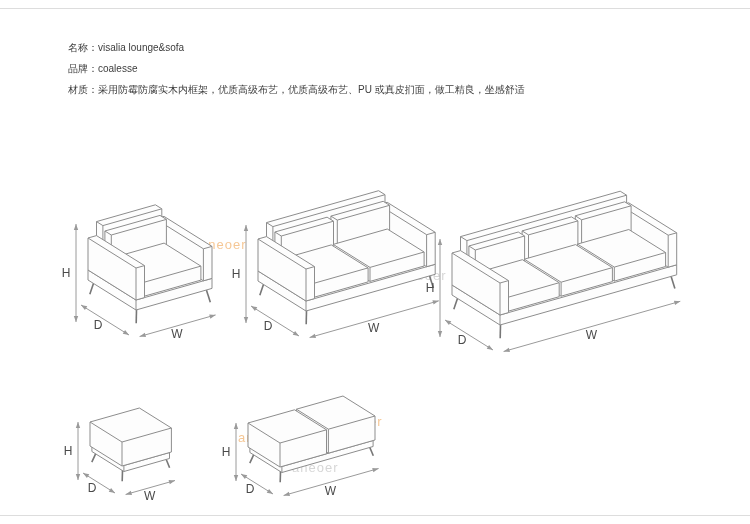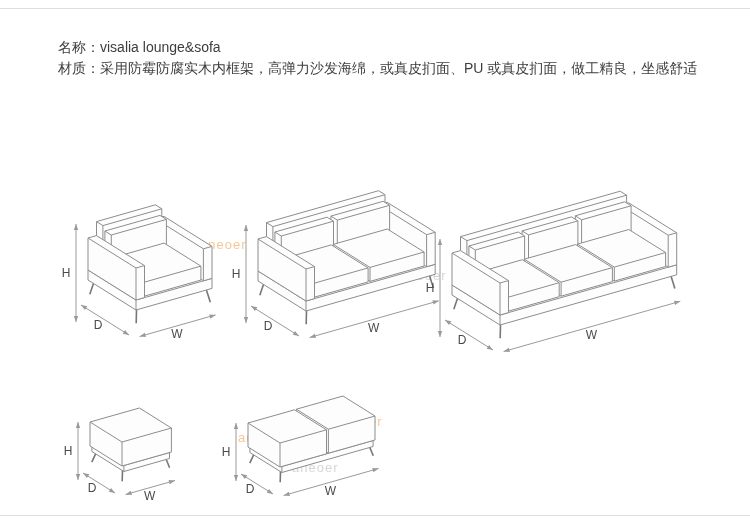--- a/index.html
+++ b/index.html
@@ -1,20 +1,20 @@
 <!DOCTYPE html>
 <html><head>
 <meta charset="utf-8">
 <style>
   *{box-sizing:border-box}
   body{margin:0;background:#fff}
   .page{position:relative;width:750px;height:524px;background:#ffffff;overflow:hidden;
         font-family:"Liberation Sans","DejaVu Sans",sans-serif}
   .divider{position:absolute;left:0;width:750px;height:1px;background:#dddddd}
-  .specs{position:absolute;left:58px;top:37px;width:670px;font-size:14px;line-height:21px;color:#3d3d3d}
+  .specs{position:absolute;left:68px;top:37px;width:670px;font-size:10px;line-height:21px;color:#3d3d3d}
   .spec-row{white-space:nowrap}
   .spec-row.indent{padding-left:38px}
   .drawing{position:absolute}
   .drawing svg{display:block}
   .dim-label{position:absolute;transform:translate(-50%,-50%);font-size:12px;color:#4a4a4a}
   .wm{position:absolute;font-size:13px;letter-spacing:1px;user-select:none}
   .wm.o{color:#ee9a3f;opacity:.55}
   .wm.g{color:#9e9e9e;opacity:.42}
 </style>
 </head>
@@ -22,21 +22,24 @@
 
 <div class="page">
 
   <div class="divider" style="top:8px"></div>
 
   <div class="specs">
     <div class="spec-row">
       <span>名称：</span><span>visalia lounge&amp;sofa</span>
     </div>
     <div class="spec-row">
-      <span>材质：</span><span>采用防霉防腐实木内框架，高弹力沙发海绵，或真皮扪面、PU 或真皮扪面，做工精良，坐感舒适</span>
+      <span>品牌：</span><span>coalesse</span>
+    </div>
+    <div class="spec-row">
+      <span>材质：</span><span>采用防霉防腐实木内框架，优质高级布艺，优质高级布艺、PU 或真皮扪面，做工精良，坐感舒适</span>
     </div>
   </div>
 
   <div class="wm o" style="left:200px;top:237px">aneoer</div>
   <div class="wm o" style="left:370px;top:237px">aneoer</div>
   <div class="wm o" style="left:540px;top:237px">aneoer</div>
   <div class="wm g" style="left:150px;top:268px">aneoer</div>
   <div class="wm g" style="left:400px;top:268px">aneoer</div>
   <div class="wm g" style="left:604px;top:268px">aneoer</div>
   <div class="wm o" style="left:238px;top:430px">aneoer</div>

